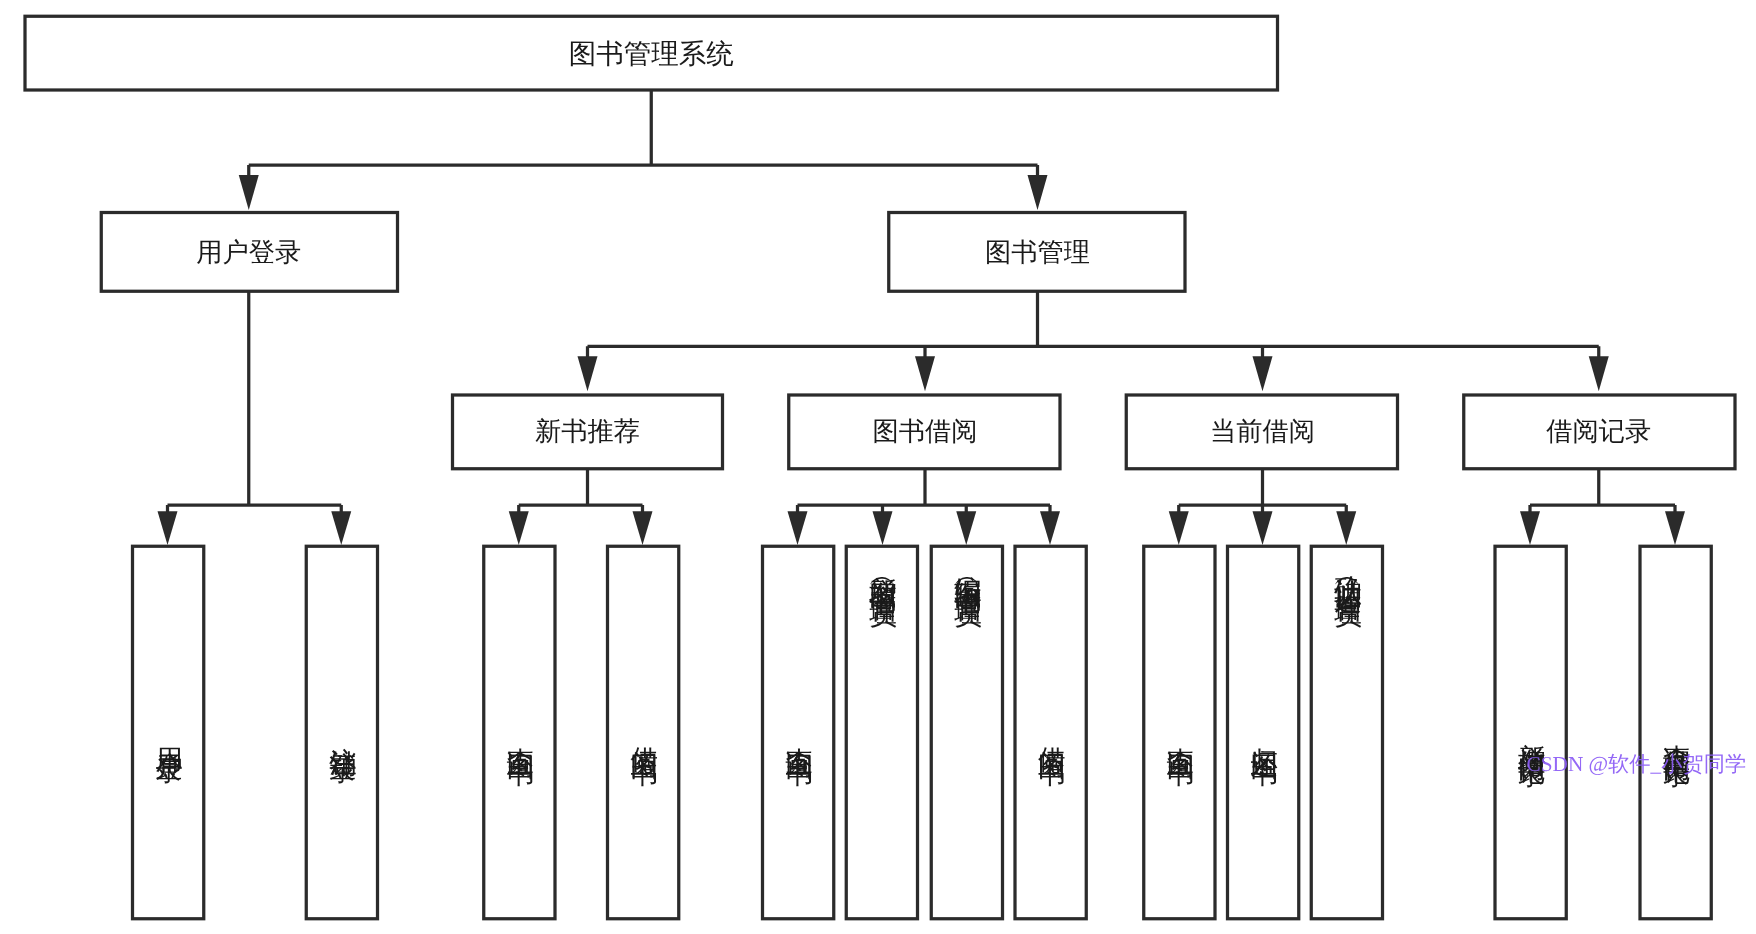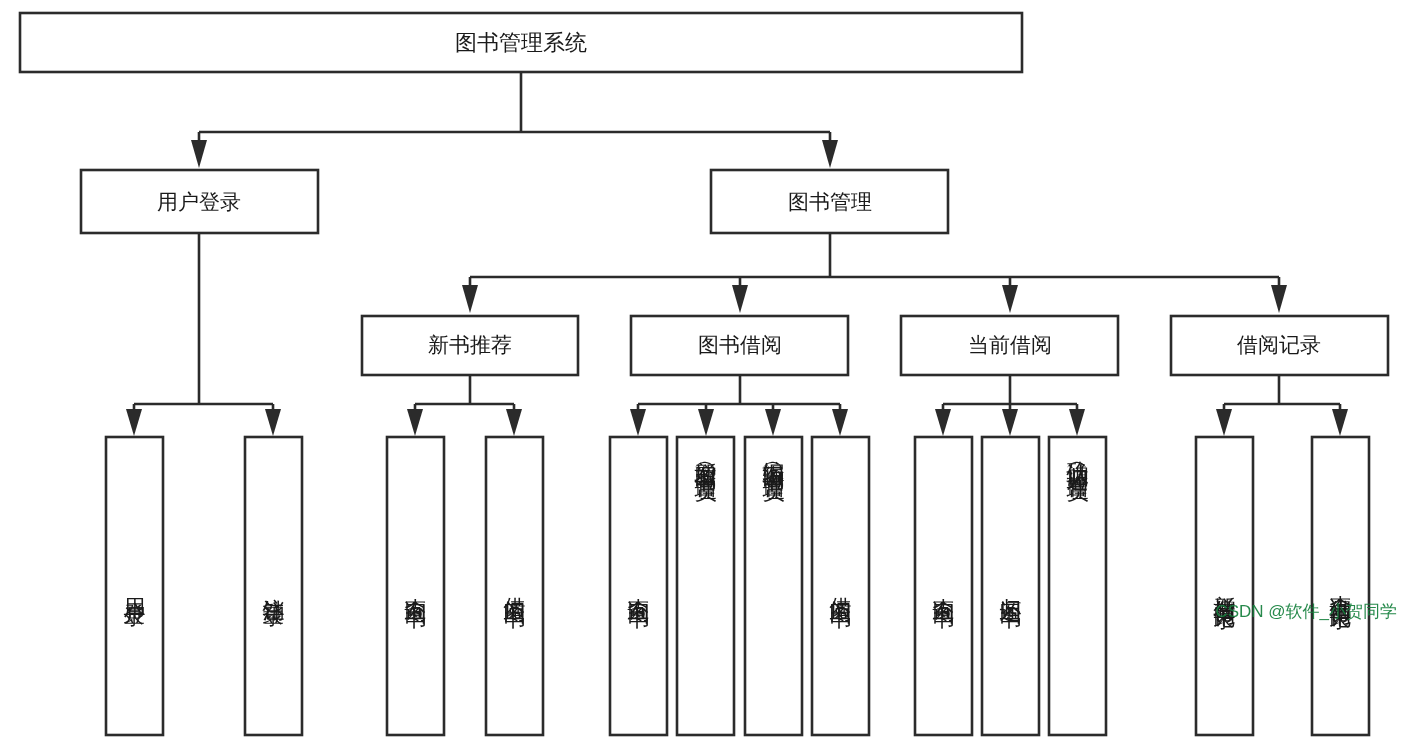--- a/index.html
+++ b/index.html
@@ -69,23 +69,23 @@
     pointer-events: none;
     user-select: none;
   }
   .leaf-label.center-v {
     justify-content: center;
   }
   #watermark {
     position: absolute;
     right: 8px;
     bottom: 4px;
-    font-family: Liberation Sans, sans-serif;
+    font-family: Liberation Serif, serif;
     font-size: 17px;
-    color: #15803d;
+    color: #8b5cf6;
     opacity: 0.92;
     white-space: pre;
   }
 </style>
 </head>
 <body>
 
 <div id="diagram-root">
 
   <svg class="diagram-canvas" viewBox="0 0 1405 747">

